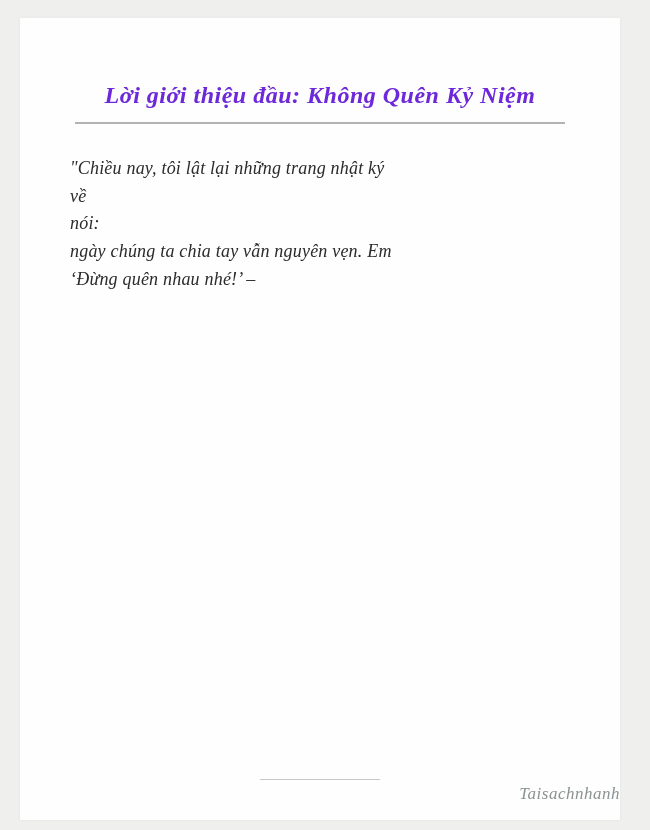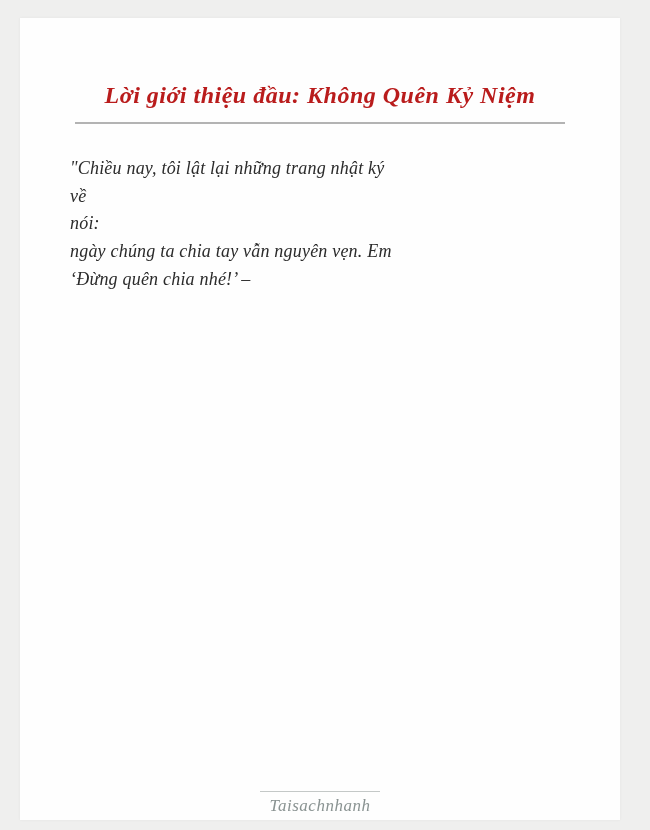--- a/index.html
+++ b/index.html
@@ -24,21 +24,21 @@
     box-shadow: 0 0 3px rgba(0,0,0,0.05);
     box-sizing: border-box;
   }
   .page-title {
     margin-top: 62px;
     text-align: center;
     font-size: 24px;
     font-style: italic;
     font-weight: bold;
     letter-spacing: 0.5px;
-    color: #b91c1c;
+    color: #6d28d9;
     line-height: 30px;
   }
   .title-divider {
     width: 490px;
     margin: 12px auto 0 auto;
     border: none;
     border-top: 2px solid #b3b3b3;
   }
   .body-paragraph {
     margin: 31px 50px 0 50px;
@@ -48,22 +48,22 @@
     line-height: 27.7px;
     letter-spacing: 0.2px;
   }
   .body-line {
     white-space: pre;
   }
   .page-footer {
     position: absolute;
     left: 0;
     right: 0;
-    bottom: 4px;
-    text-align: center;
+    bottom: 16px;
+    text-align: right;
   }
   .footer-divider {
     width: 120px;
     margin: 0 auto 4px auto;
     border: none;
     border-top: 1px solid #c4c8c7;
   }
   .footer-signature {
     font-size: 17px;
     font-style: italic;
@@ -78,21 +78,21 @@
 
   <div class="page-title">Lời giới thiệu đầu: Không Quên Kỷ Niệm</div>
 
   <hr class="title-divider">
 
   <div class="body-paragraph">
     <div class="body-line">"Chiều nay, tôi lật lại những trang nhật ký</div>
     <div class="body-line">về</div>
     <div class="body-line">nói:</div>
     <div class="body-line">ngày chúng ta chia tay vẫn nguyên vẹn. Em</div>
-    <div class="body-line">‘Đừng quên chia nhé!’ –</div>
+    <div class="body-line">‘Đừng quên nhau nhé!’ –</div>
   </div>
 
   <div class="page-footer">
     <hr class="footer-divider">
     <div class="footer-signature">Taisachnhanh</div>
   </div>
 
 </div>
 
 </body></html>

